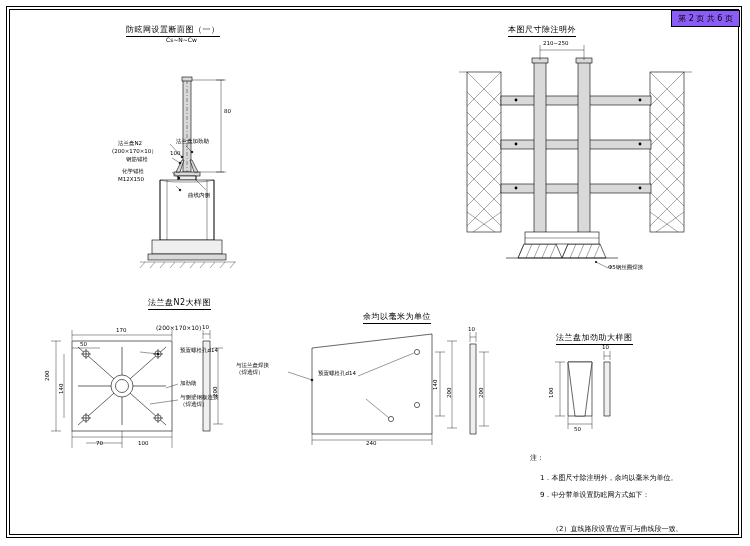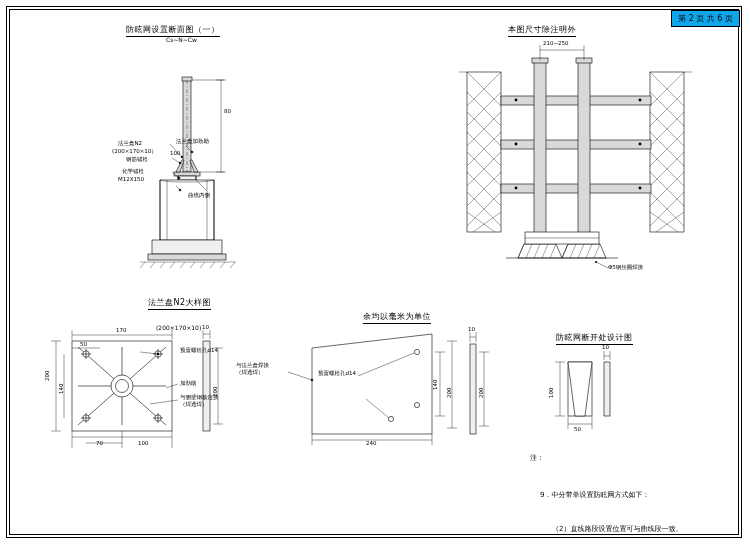--- a/index.html
+++ b/index.html
@@ -4,21 +4,21 @@
 <style>
   html,body{margin:0;padding:0;background:#ffffff;}
   body{width:750px;height:546px;position:relative;font-family:"DejaVu Sans","Liberation Sans",sans-serif;color:#000;}
   #sheet{position:absolute;left:0;top:0;width:750px;height:546px;overflow:hidden;background:#fff;}
   .frame{position:absolute;left:6px;top:6px;width:736px;height:532px;border:1px solid #000;box-sizing:border-box;}
   .frame2{position:absolute;left:9px;top:9px;width:730px;height:526px;border:1px solid #000;box-sizing:border-box;}
   .ttl{position:absolute;font-size:8px;letter-spacing:0.5px;white-space:nowrap;}
   .ttl.u{border-bottom:1px solid #000;padding-bottom:1px;}
   .lbl{position:absolute;font-size:5.5px;white-space:nowrap;line-height:1.25;}
   .lbl6{position:absolute;font-size:6px;white-space:nowrap;line-height:1.3;}
-  .pgbox{position:absolute;right:10px;top:10px;border:1px solid #000;font-size:8px;padding:2px 6px;background:#0ea5e9;}
+  .pgbox{position:absolute;right:10px;top:10px;border:1px solid #000;font-size:8px;padding:2px 6px;background:#8b5cf6;}
   svg{position:absolute;left:0;top:0;width:750px;height:546px;overflow:visible;}
   .ln{stroke:#000;stroke-width:0.6;fill:none;}
   .lnThin{stroke:#000;stroke-width:0.4;fill:none;}
   .dash{stroke:#000;stroke-width:0.4;fill:none;stroke-dasharray:4 2 1 2;}
   .hatch{stroke:#000;stroke-width:0.35;fill:none;}
   .fillg{fill:#d9d9d9;stroke:#000;stroke-width:0.6;}
   .filll{fill:#efefef;stroke:#000;stroke-width:0.6;}
   .white{fill:#fff;stroke:#000;stroke-width:0.6;}
   .dot{fill:#000;}
   .notes{position:absolute;font-size:7px;line-height:1.9;white-space:nowrap;}
@@ -36,21 +36,21 @@
   <div class="ttl u" style="left:126px;top:24px;">防眩网设置断面图（一）</div>
   <div class="lbl6" style="left:166px;top:36px;">Cs~N~Cw</div>
 
   <div class="ttl u" style="left:508px;top:24px;">本图尺寸除注明外</div>
 
   <div class="ttl u" style="left:148px;top:297px;">法兰盘N2大样图</div>
   <div class="lbl6" style="left:156px;top:324px;">(200×170×10)</div>
 
   <div class="ttl u" style="left:363px;top:311px;">余均以毫米为单位</div>
 
-  <div class="ttl u" style="left:556px;top:332px;">防眩网断开处设计图</div>
+  <div class="ttl u" style="left:556px;top:332px;">法兰盘加劲助大样图</div>
 
   <svg viewBox="0 0 750 546">
 
     <g>
       <rect x="183" y="80" width="8" height="92" class="fillg"></rect>
       <line x1="187" y1="80" x2="187" y2="172" class="dash"></line>
 
       <rect x="182" y="77" width="10" height="4" class="fillg"></rect>
 
       <rect x="174" y="172" width="26" height="4" class="fillg"></rect>
@@ -352,16 +352,17 @@
   <div class="lbl" style="left:432px;top:390px;transform:rotate(-90deg);transform-origin:left top;">140</div>
   <div class="lbl" style="left:446px;top:398px;transform:rotate(-90deg);transform-origin:left top;">200</div>
   <div class="lbl" style="left:468px;top:326px;">10</div>
   <div class="lbl" style="left:478px;top:398px;transform:rotate(-90deg);transform-origin:left top;">200</div>
 
   <div class="lbl" style="left:548px;top:398px;transform:rotate(-90deg);transform-origin:left top;">100</div>
   <div class="lbl" style="left:574px;top:426px;">50</div>
   <div class="lbl" style="left:602px;top:344px;">10</div>
 
   <div class="notes" style="left:530px;top:452px;">注：</div>
+  <div class="notes" style="left:540px;top:472px;">1．本图尺寸除注明外，余均以毫米为单位。</div>
   <div class="notes" style="left:540px;top:489px;">9．中分带单设置防眩网方式如下：</div>
   <div class="notes" style="left:552px;top:523px;text-align:right;">（2）直线路段设置位置可与曲线段一致。</div>
 
 </div>
 
 </body></html>

